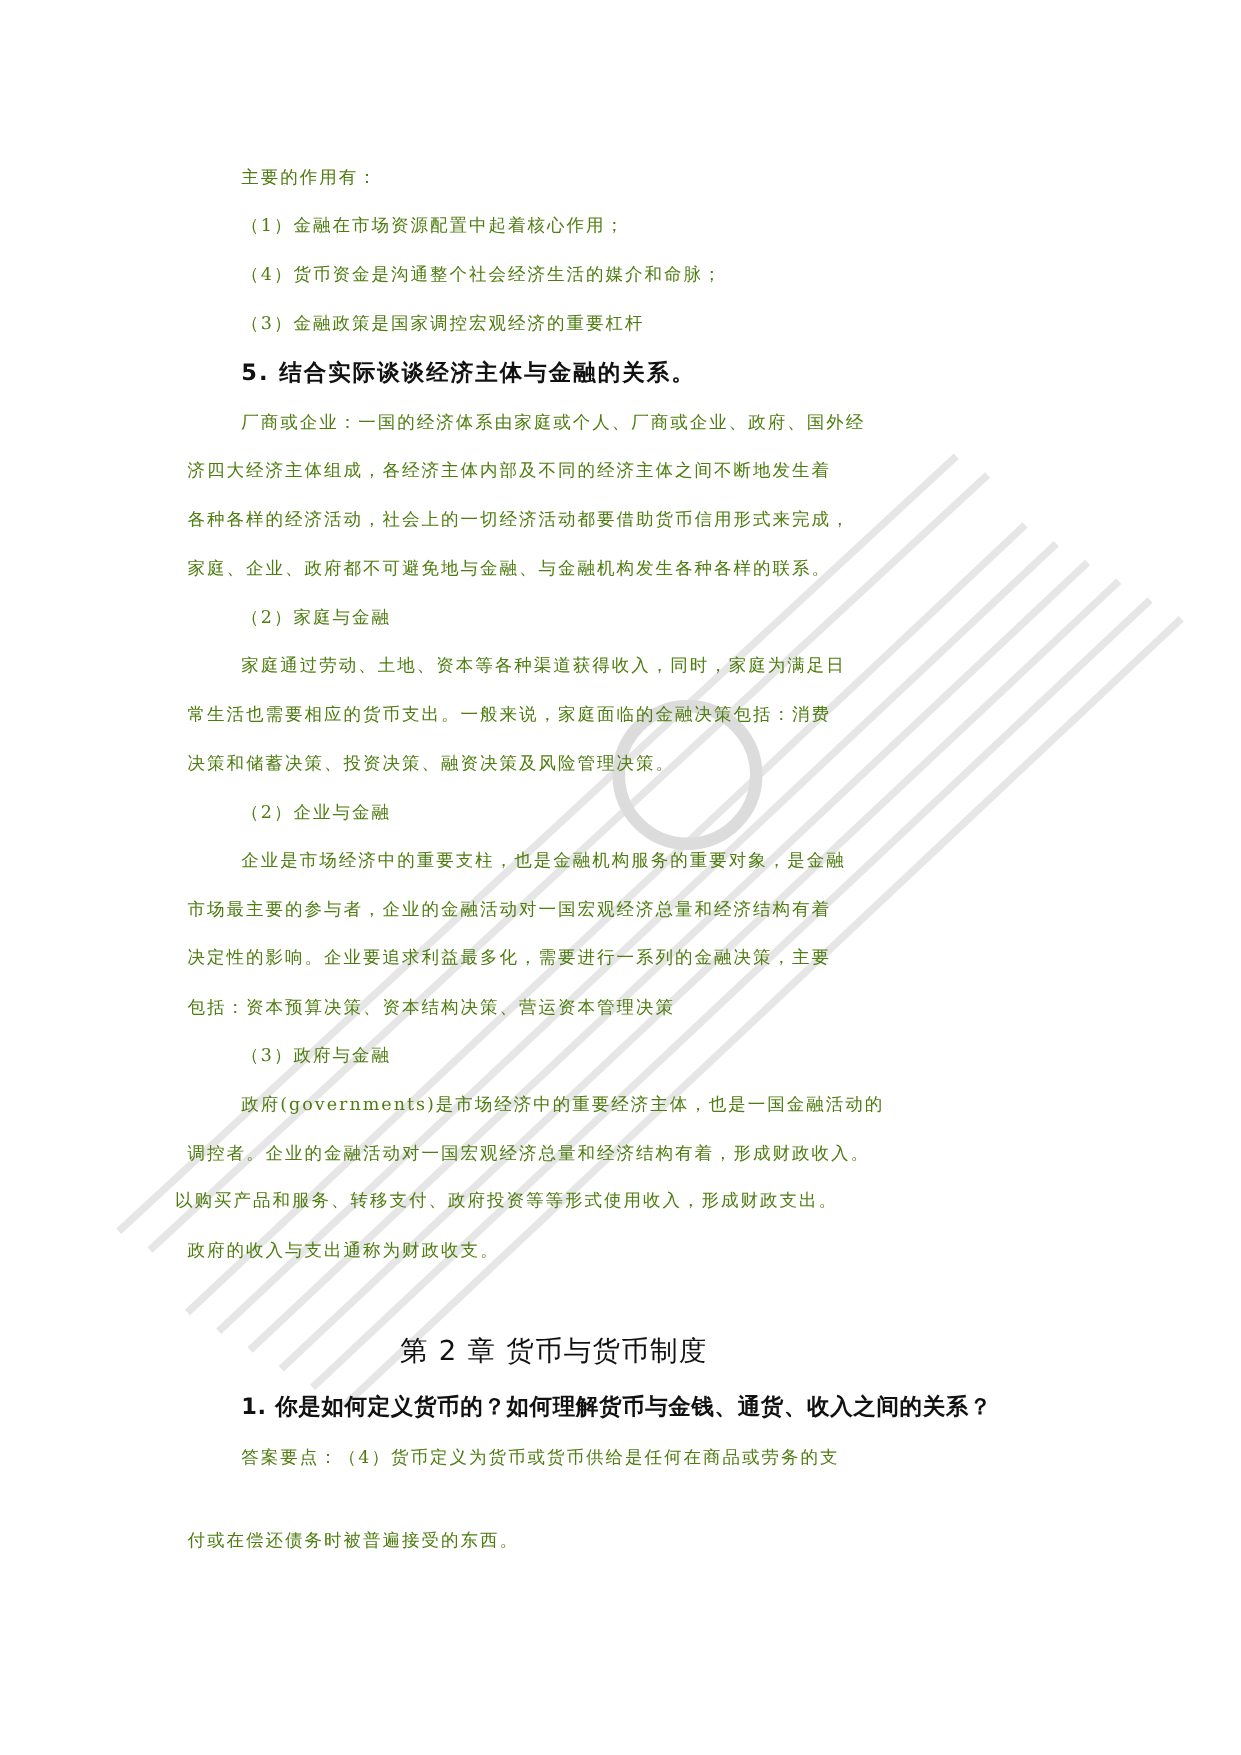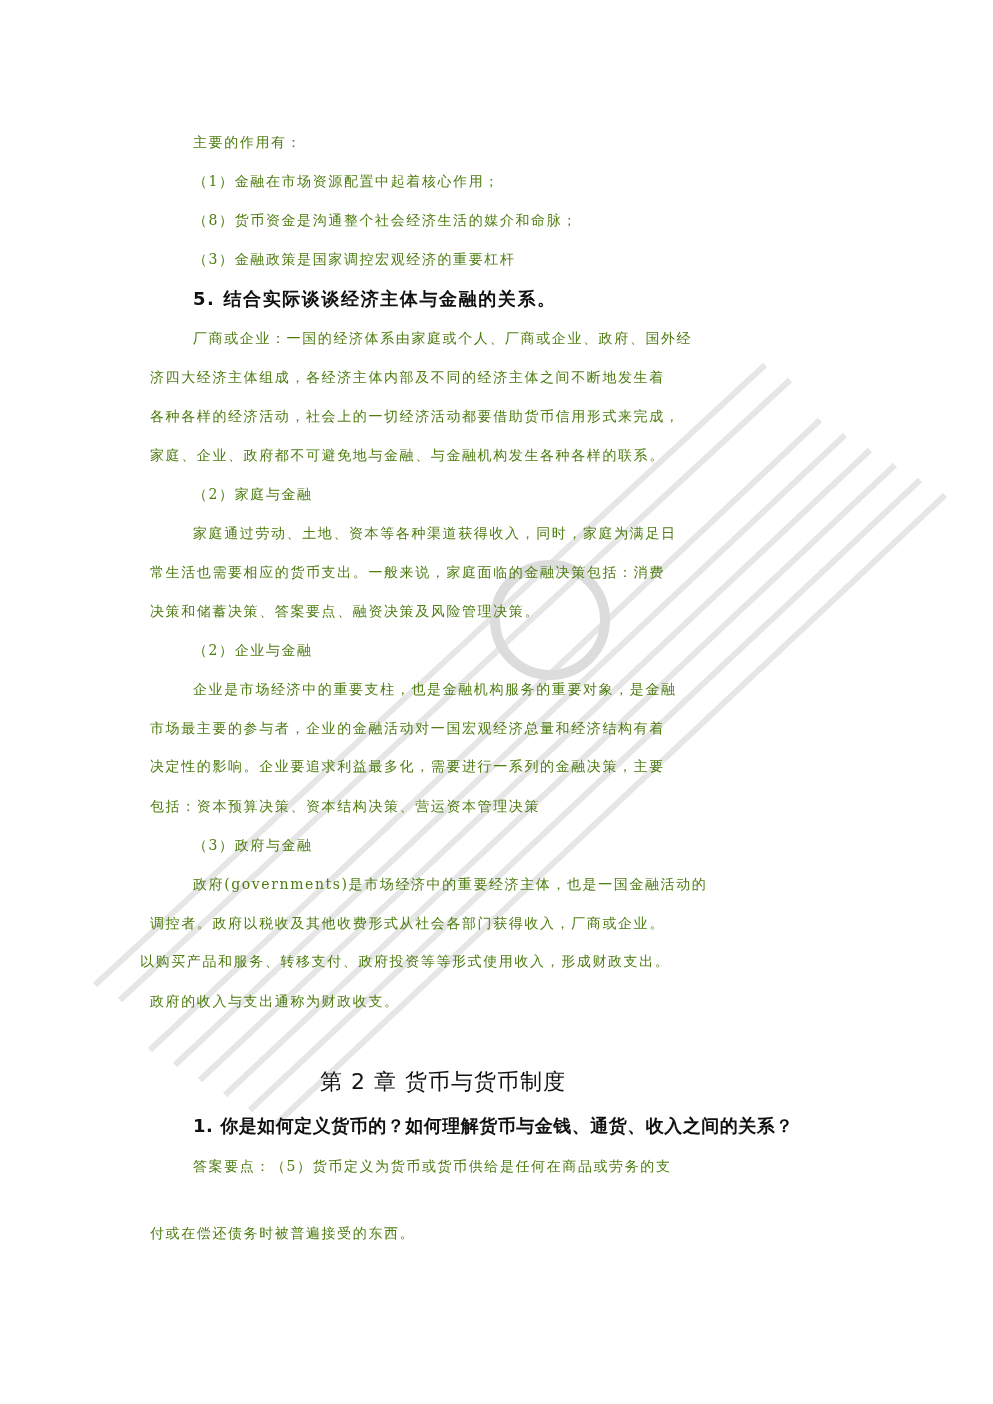--- a/index.html
+++ b/index.html
@@ -21,43 +21,43 @@
     <line x1="250" y1="1110" x2="920" y2="480"></line>
     <line x1="275" y1="1125" x2="945" y2="495"></line>
     <line x1="120" y1="1000" x2="790" y2="380"></line>
     <line x1="95" y1="985" x2="765" y2="365"></line>
   </g>
   <circle cx="550" cy="620" r="55" fill="none" stroke="#dcdcdc" stroke-width="10"></circle>
 </svg>
 
 <div class="line" style="left:193px; top:130px;">主要的作用有：</div>
 <div class="line" style="left:193px; top:169px;">（1）金融在市场资源配置中起着核心作用；</div>
-<div class="line" style="left:193px; top:208px;">（8）货币资金是沟通整个社会经济生活的媒介和命脉；</div>
+<div class="line" style="left:193px; top:208px;">（4）货币资金是沟通整个社会经济生活的媒介和命脉；</div>
 <div class="line" style="left:193px; top:247px;">（3）金融政策是国家调控宏观经济的重要杠杆</div>
 
 <div class="line bold" style="left:193px; top:287px;">5.  结合实际谈谈经济主体与金融的关系。</div>
 
 <div class="line" style="left:193px; top:326px;">厂商或企业：一国的经济体系由家庭或个人、厂商或企业、政府、国外经</div>
 <div class="line" style="left:150px; top:365px;">济四大经济主体组成，各经济主体内部及不同的经济主体之间不断地发生着</div>
 <div class="line" style="left:150px; top:404px;">各种各样的经济活动，社会上的一切经济活动都要借助货币信用形式来完成，</div>
 <div class="line" style="left:150px; top:443px;">家庭、企业、政府都不可避免地与金融、与金融机构发生各种各样的联系。</div>
 
 <div class="line" style="left:193px; top:482px;">（2）家庭与金融</div>
 <div class="line" style="left:193px; top:521px;">家庭通过劳动、土地、资本等各种渠道获得收入，同时，家庭为满足日</div>
 <div class="line" style="left:150px; top:560px;">常生活也需要相应的货币支出。一般来说，家庭面临的金融决策包括：消费</div>
-<div class="line" style="left:150px; top:599px;">决策和储蓄决策、答案要点、融资决策及风险管理决策。</div>
+<div class="line" style="left:150px; top:599px;">决策和储蓄决策、投资决策、融资决策及风险管理决策。</div>
 
 <div class="line" style="left:193px; top:638px;">（2）企业与金融</div>
 <div class="line" style="left:193px; top:677px;">企业是市场经济中的重要支柱，也是金融机构服务的重要对象，是金融</div>
 <div class="line" style="left:150px; top:716px;">市场最主要的参与者，企业的金融活动对一国宏观经济总量和经济结构有着</div>
 <div class="line" style="left:150px; top:755px;font-family:Liberation Mono, monospace;">决定性的影响。企业要追求利益最多化，需要进行一系列的金融决策，主要</div>
 <div class="line" style="left:150px; top:794px;">包括：资本预算决策、资本结构决策、营运资本管理决策</div>
 
 <div class="line" style="left:193px; top:833px;">（3）政府与金融</div>
 <div class="line" style="left:193px; top:872px;">政府(governments)是市场经济中的重要经济主体，也是一国金融活动的</div>
-<div class="line" style="left:150px; top:911px;">调控者。政府以税收及其他收费形式从社会各部门获得收入，厂商或企业。</div>
+<div class="line" style="left:150px; top:911px;">调控者。企业的金融活动对一国宏观经济总量和经济结构有着，形成财政收入。</div>
 <div class="line" style="left:140px; top:950px;font-family:Liberation Mono, monospace;">以购买产品和服务、转移支付、政府投资等等形式使用收入，形成财政支出。</div>
 <div class="line" style="left:150px; top:989px;">政府的收入与支出通称为财政收支。</div>
 
 <div class="line chapter" style="left:320px; top:1070px;">第 2 章  货币与货币制度</div>
 <div class="line bold" style="left:193px; top:1114px; letter-spacing:0.5px;">1. 你是如何定义货币的？如何理解货币与金钱、通货、收入之间的关系？</div>
-<div class="line" style="left:193px; top:1154px;">答案要点：（5）货币定义为货币或货币供给是任何在商品或劳务的支</div>
+<div class="line" style="left:193px; top:1154px;">答案要点：（4）货币定义为货币或货币供给是任何在商品或劳务的支</div>
 <div class="line" style="left:150px; top:1193px;margin-top:28px;">付或在偿还债务时被普遍接受的东西。</div>
 
 </body></html>

